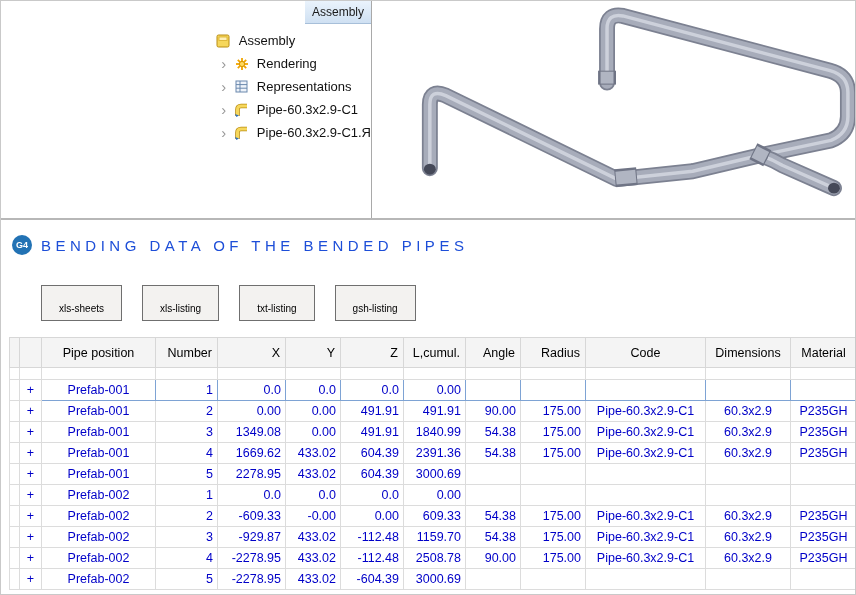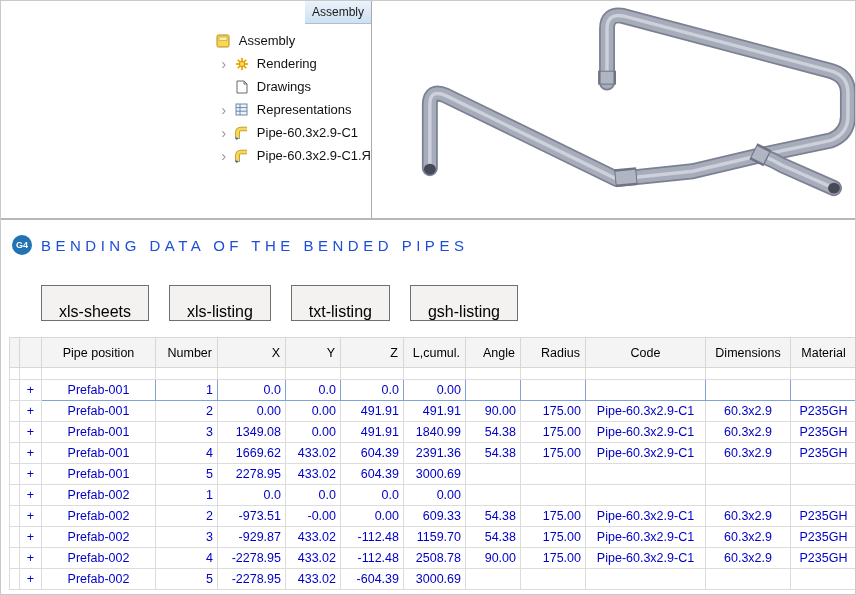--- a/index.html
+++ b/index.html
@@ -34,21 +34,21 @@
   .bending-panel { position:relative; height:374px; background:#fff; }
   .panel-header { display:flex; align-items:center; gap:9px; padding:15px 0 0 11px; }
   .g4-logo {
     width:20px; height:20px; border-radius:50%; background:#2272b4; color:#fff;
     font-size:9px; font-weight:bold; display:inline-flex; align-items:center; justify-content:center;
   }
   .panel-title { font-size:15px; letter-spacing:4.5px; color:#1d4ed8; }
 
   .buttons-row { display:flex; gap:20px; margin:30px 0 0 40px; }
   .btn {
-    height:23px; padding:17px 17px; font-family:"Liberation Sans",sans-serif; font-size:16px; color:#000;
+    height:23px; padding:17px 17px; font-family:"Liberation Sans",sans-serif; font-size:10px; color:#000;
     background:#f3f2f0; border:1px solid #6f6f6f; cursor:pointer;
   }
 
   .table-wrap { margin:16px 0 0 8px; }
   table.grid { border-collapse:collapse; table-layout:fixed; width:847px; border:1px solid #9a9a9a; background:#fff; }
   table.grid th {
     height:30px; background:#f4f4f4; border:1px solid #d7d7d7; font-weight:normal;
     font-size:12.5px; color:#000; padding:0 5px; white-space:nowrap; overflow:hidden;
   }
   table.grid td {
@@ -91,30 +91,20 @@
                 <g stroke="#f0a400" stroke-width="1.8">
                   <line x1="7" y1="1" x2="7" y2="13"></line>
                   <line x1="1" y1="7" x2="13" y2="7"></line>
                   <line x1="2.8" y1="2.8" x2="11.2" y2="11.2"></line>
                   <line x1="11.2" y1="2.8" x2="2.8" y2="11.2"></line>
                 </g>
                 <circle cx="7" cy="7" r="2.6" fill="#ffd95e" stroke="#d89600"></circle>
               </svg>
             </span>
             <span class="tree-label">Rendering</span>
-          </div>
-          <div class="tree-row">
-            <span class="chev nochev">›</span>
-            <span class="tree-icon">
-              <svg width="12" height="14" viewBox="0 0 12 14">
-                <path d="M1 1 h7 l3 3 v9 h-10 z" fill="#fff" stroke="#6a6a6a"></path>
-                <path d="M8 1 v3 h3" fill="none" stroke="#6a6a6a"></path>
-              </svg>
-            </span>
-            <span class="tree-label">Drawings</span>
           </div>
           <div class="tree-row">
             <span class="chev">›</span>
             <span class="tree-icon">
               <svg width="13" height="13" viewBox="0 0 13 13">
                 <rect x="1" y="1" width="11" height="11" fill="#eef3fa" stroke="#6a88ad"></rect>
                 <line x1="1" y1="4.6" x2="12" y2="4.6" stroke="#6a88ad"></line>
                 <line x1="1" y1="8.2" x2="12" y2="8.2" stroke="#6a88ad"></line>
                 <line x1="5" y1="1" x2="5" y2="12" stroke="#6a88ad"></line>
               </svg>
@@ -335,21 +325,21 @@
               <td class="num"></td>
               <td class="left"></td>
               <td class="left"></td>
               <td class="center"></td>
             </tr>
             <tr>
               <td class="rowhead"></td>
               <td class="plus">+</td>
               <td class="left">Prefab-002</td>
               <td class="num">2</td>
-              <td class="num">-973.51</td>
+              <td class="num">-609.33</td>
               <td class="num">-0.00</td>
               <td class="num">0.00</td>
               <td class="num">609.33</td>
               <td class="num">54.38</td>
               <td class="num">175.00</td>
               <td class="left">Pipe-60.3x2.9-C1</td>
               <td class="left">60.3x2.9</td>
               <td class="center">P235GH</td>
             </tr>
             <tr>

